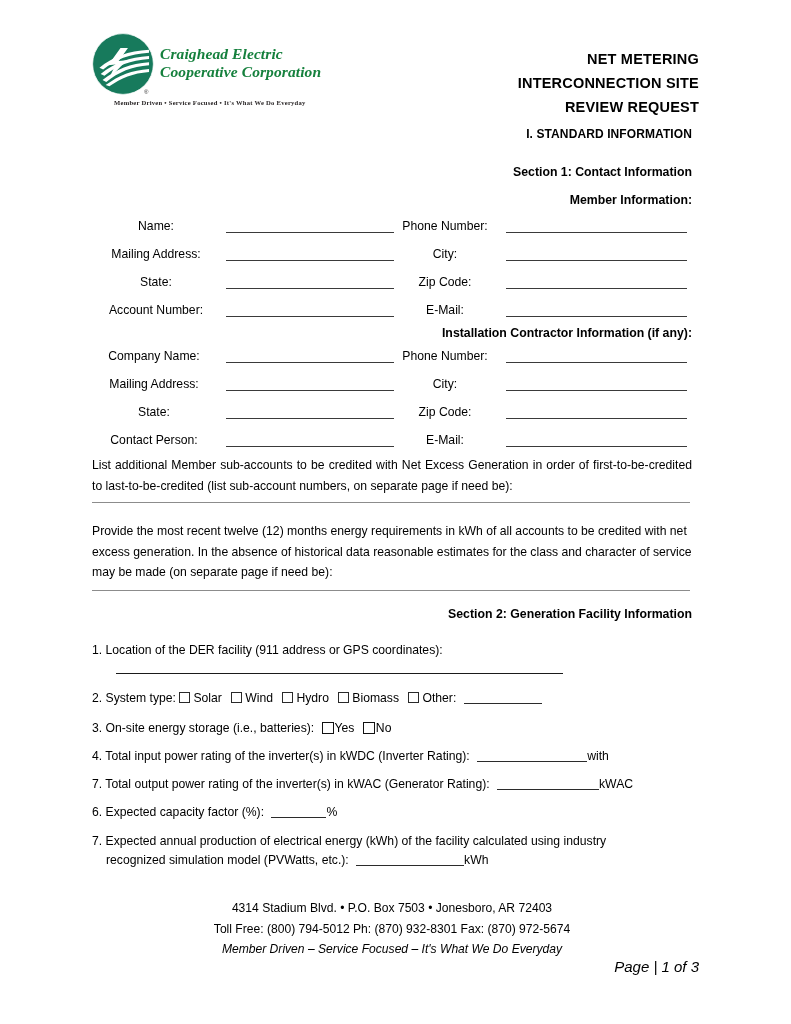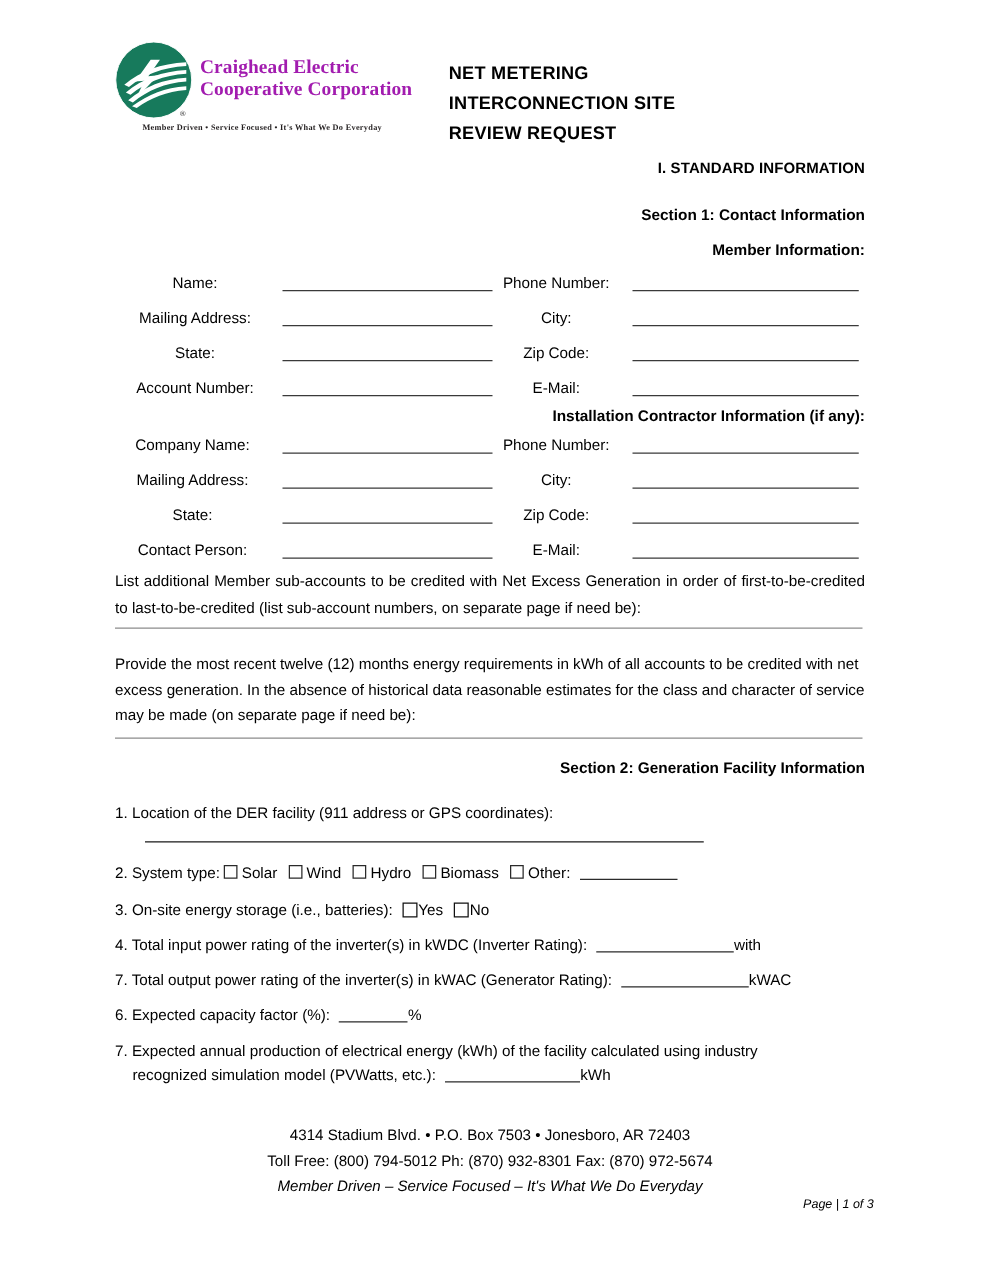--- a/index.html
+++ b/index.html
@@ -44,23 +44,24 @@
     height: 62px;
   }
   .logo-wordmark {
     position: absolute;
     left: 68px;
     top: 14px;
     font-family: "Liberation Serif", serif;
     font-weight: bold;
     font-size: 15.5px;
     line-height: 18px;
-    color: #a21caf;
+    color: #15803d;
     letter-spacing: 0.1px;
     white-space: nowrap;
+    font-style: italic;
   }
   .logo-tagline {
     position: absolute;
     left: 22px;
     top: 68px;
     font-family: "Liberation Serif", serif;
     font-weight: bold;
     font-size: 6.6px;
     color: #231f20;
     letter-spacing: 0.25px;
@@ -72,21 +73,21 @@
     top: 58px;
     font-size: 6px;
     color: #333;
   }
 
   .doc-title {
     position: absolute;
     right: 92px;
     top: 47px;
     width: 340px;
-    text-align: left;
+    text-align: right;
     font-size: 14.5px;
     font-weight: bold;
     line-height: 24px;
     letter-spacing: 0.2px;
   }
   .doc-title div { white-space: nowrap; }
 
   
   .content {
     position: absolute;
@@ -215,21 +216,21 @@
     font-size: 12.1px;
     line-height: 20.5px;
   }
   .footer .italic {
     font-style: italic;
   }
   .page-num {
     position: absolute;
     right: 92px;
     top: 958px;
-    font-size: 10px;
+    font-size: 15px;
     font-style: italic;
     text-align: left;
   }
 </style>
 </head>
 <body>
 
 <div class="page">
 
   <div class="header">

